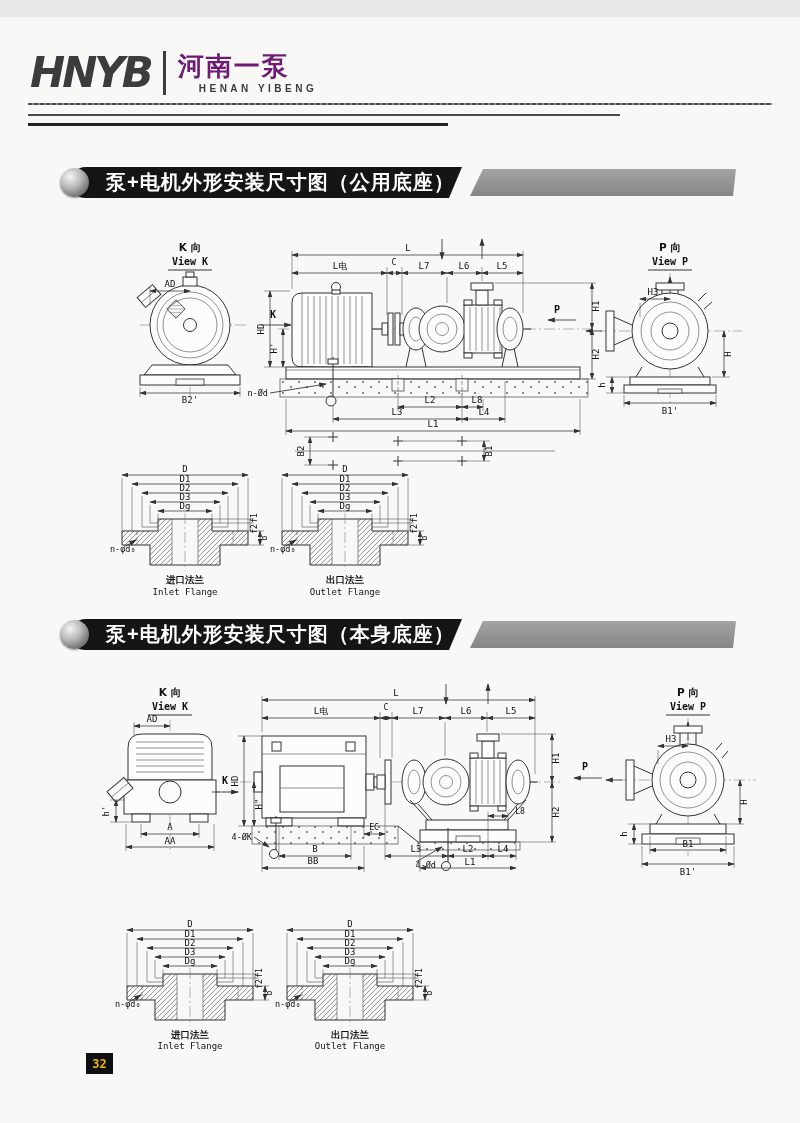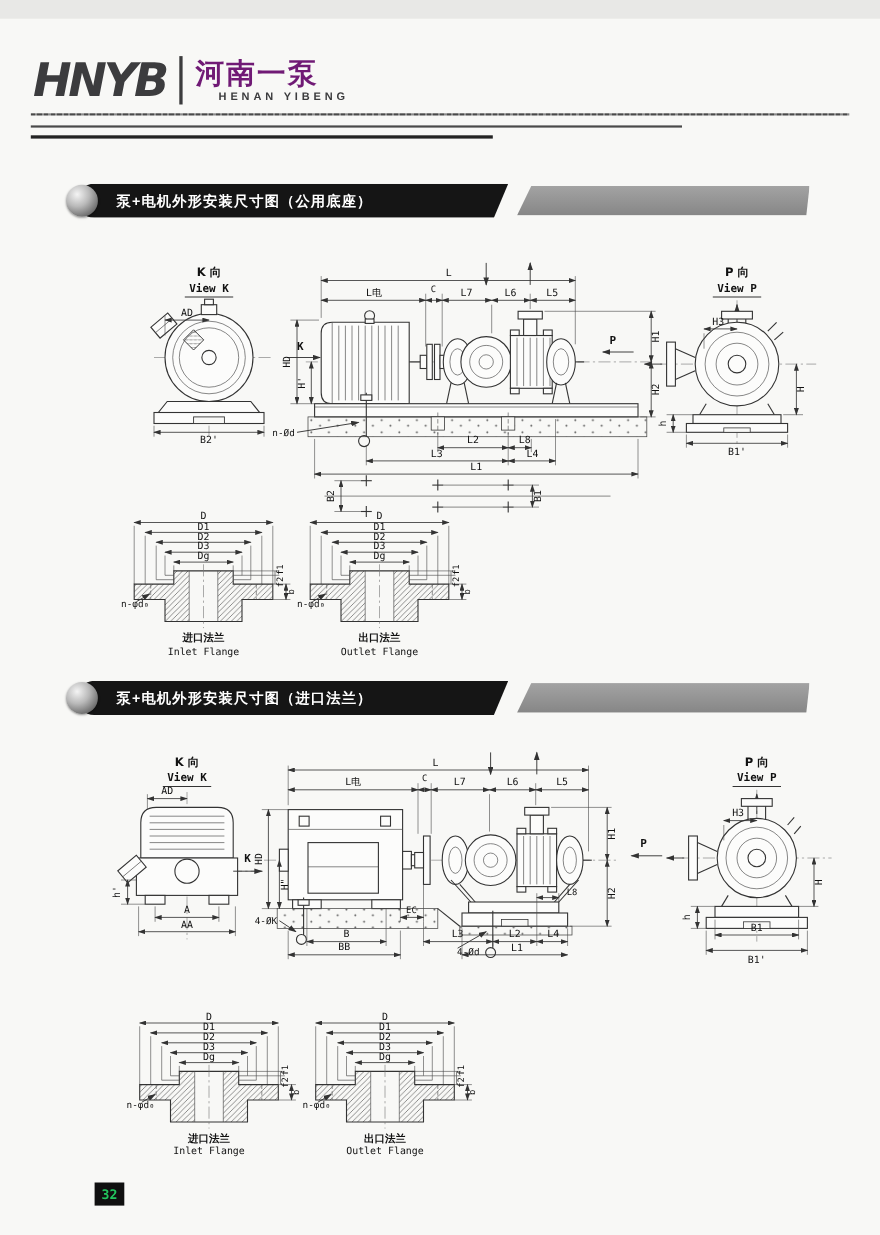--- a/index.html
+++ b/index.html
@@ -14,33 +14,33 @@
   .brand .en{font-size:10px;font-weight:700;color:#3c3c3e;letter-spacing:3.5px;margin-top:2px;padding-left:21px;}
   .rule{position:absolute;left:28px;}
   .rule1{top:86px;width:744px;height:2px;background:repeating-linear-gradient(90deg,#4a4a4a 0 4px,#8a8a8a 4px 6px);}
   .rule2{top:97px;width:592px;height:2px;background:#4a4a4a;}
   .rule3{top:106px;width:420px;height:3px;background:#242424;}
   
   .banner{position:absolute;left:60px;width:678px;height:31px;}
   .b1{top:150px;} .b2{top:602px;}
   .b-black{position:absolute;left:10px;top:0;height:31px;width:392px;background:#151515;
            border-radius:16px 0 0 16px;clip-path:polygon(0 0,100% 0,calc(100% - 13px) 100%,0 100%);}
-  .b-black span{display:block;line-height:31px;padding-left:36px;color:#fff;font-size:13px;
+  .b-black span{display:block;line-height:31px;padding-left:36px;color:#fff;font-size:20px;
                 font-weight:700;letter-spacing:1px;white-space:nowrap;}
   .b-gray{position:absolute;left:410px;right:2px;top:2px;height:27px;
           background:linear-gradient(#a3a3a3,#868686);
           clip-path:polygon(13px 0,100% 0,calc(100% - 3px) 100%,0 100%);}
   .b-sphere{position:absolute;left:0;top:1px;width:29px;height:29px;border-radius:50%;
             background:radial-gradient(circle at 35% 30%,#f4f4f4,#b9b9b9 40%,#707070 75%,#3a3a3a 100%);
             box-shadow:0 1px 2px rgba(0,0,0,.4);}
   
   .drawing{position:absolute;left:40px;}
   .d1{top:208px;} .d2{top:653px;}
-  .pagenum{position:absolute;left:86px;top:1058px;width:27px;height:21px;background:#101010;
-           color:#22c55e;font:bold 12px "DejaVu Sans Mono",monospace;display:flex;
+  .pagenum{position:absolute;left:86px;top:1036px;width:27px;height:21px;background:#101010;
+           color:#eab308;font:bold 12px "DejaVu Sans Mono",monospace;display:flex;
            align-items:center;justify-content:center;}
   
   svg{overflow:visible;}
   .ol{fill:none;stroke:#333;stroke-width:1;}
   .olf{fill:#fcfcfb;stroke:#333;stroke-width:1;}
   .thin{fill:none;stroke:#4a4a4a;stroke-width:.6;}
   .dash{fill:none;stroke:#555;stroke-width:.6;stroke-dasharray:4 2;}
   .dim{fill:none;stroke:#333;stroke-width:.75;marker-start:url(#as);marker-end:url(#ae);}
   .dimE{fill:none;stroke:#333;stroke-width:.85;marker-end:url(#ae);}
   .ext{fill:none;stroke:#4a4a4a;stroke-width:.55;}
@@ -377,21 +377,21 @@
     <g>
       <use href="#flgeo" x="230" y="240"></use>
       <text class="cap" x="305" y="358">出口法兰</text>
       <text class="cape" x="305" y="370">Outlet Flange</text>
     </g>
   </svg>
 
   <div class="banner b2">
     <div class="b-gray"></div>
     <div class="b-black">
-      <span>泵+电机外形安装尺寸图（进口法兰）</span>
+      <span>泵+电机外形安装尺寸图（本身底座）</span>
     </div>
     <div class="b-sphere"></div>
   </div>
 
   <svg class="drawing d2" width="720" height="385" viewBox="0 0 720 385">
 
     <g>
       <text class="tc" x="130" y="26">K 向</text>
       <text class="tb" x="130" y="40">View K</text>
       <line class="ol" x1="108" y1="45" x2="152" y2="45"></line>

